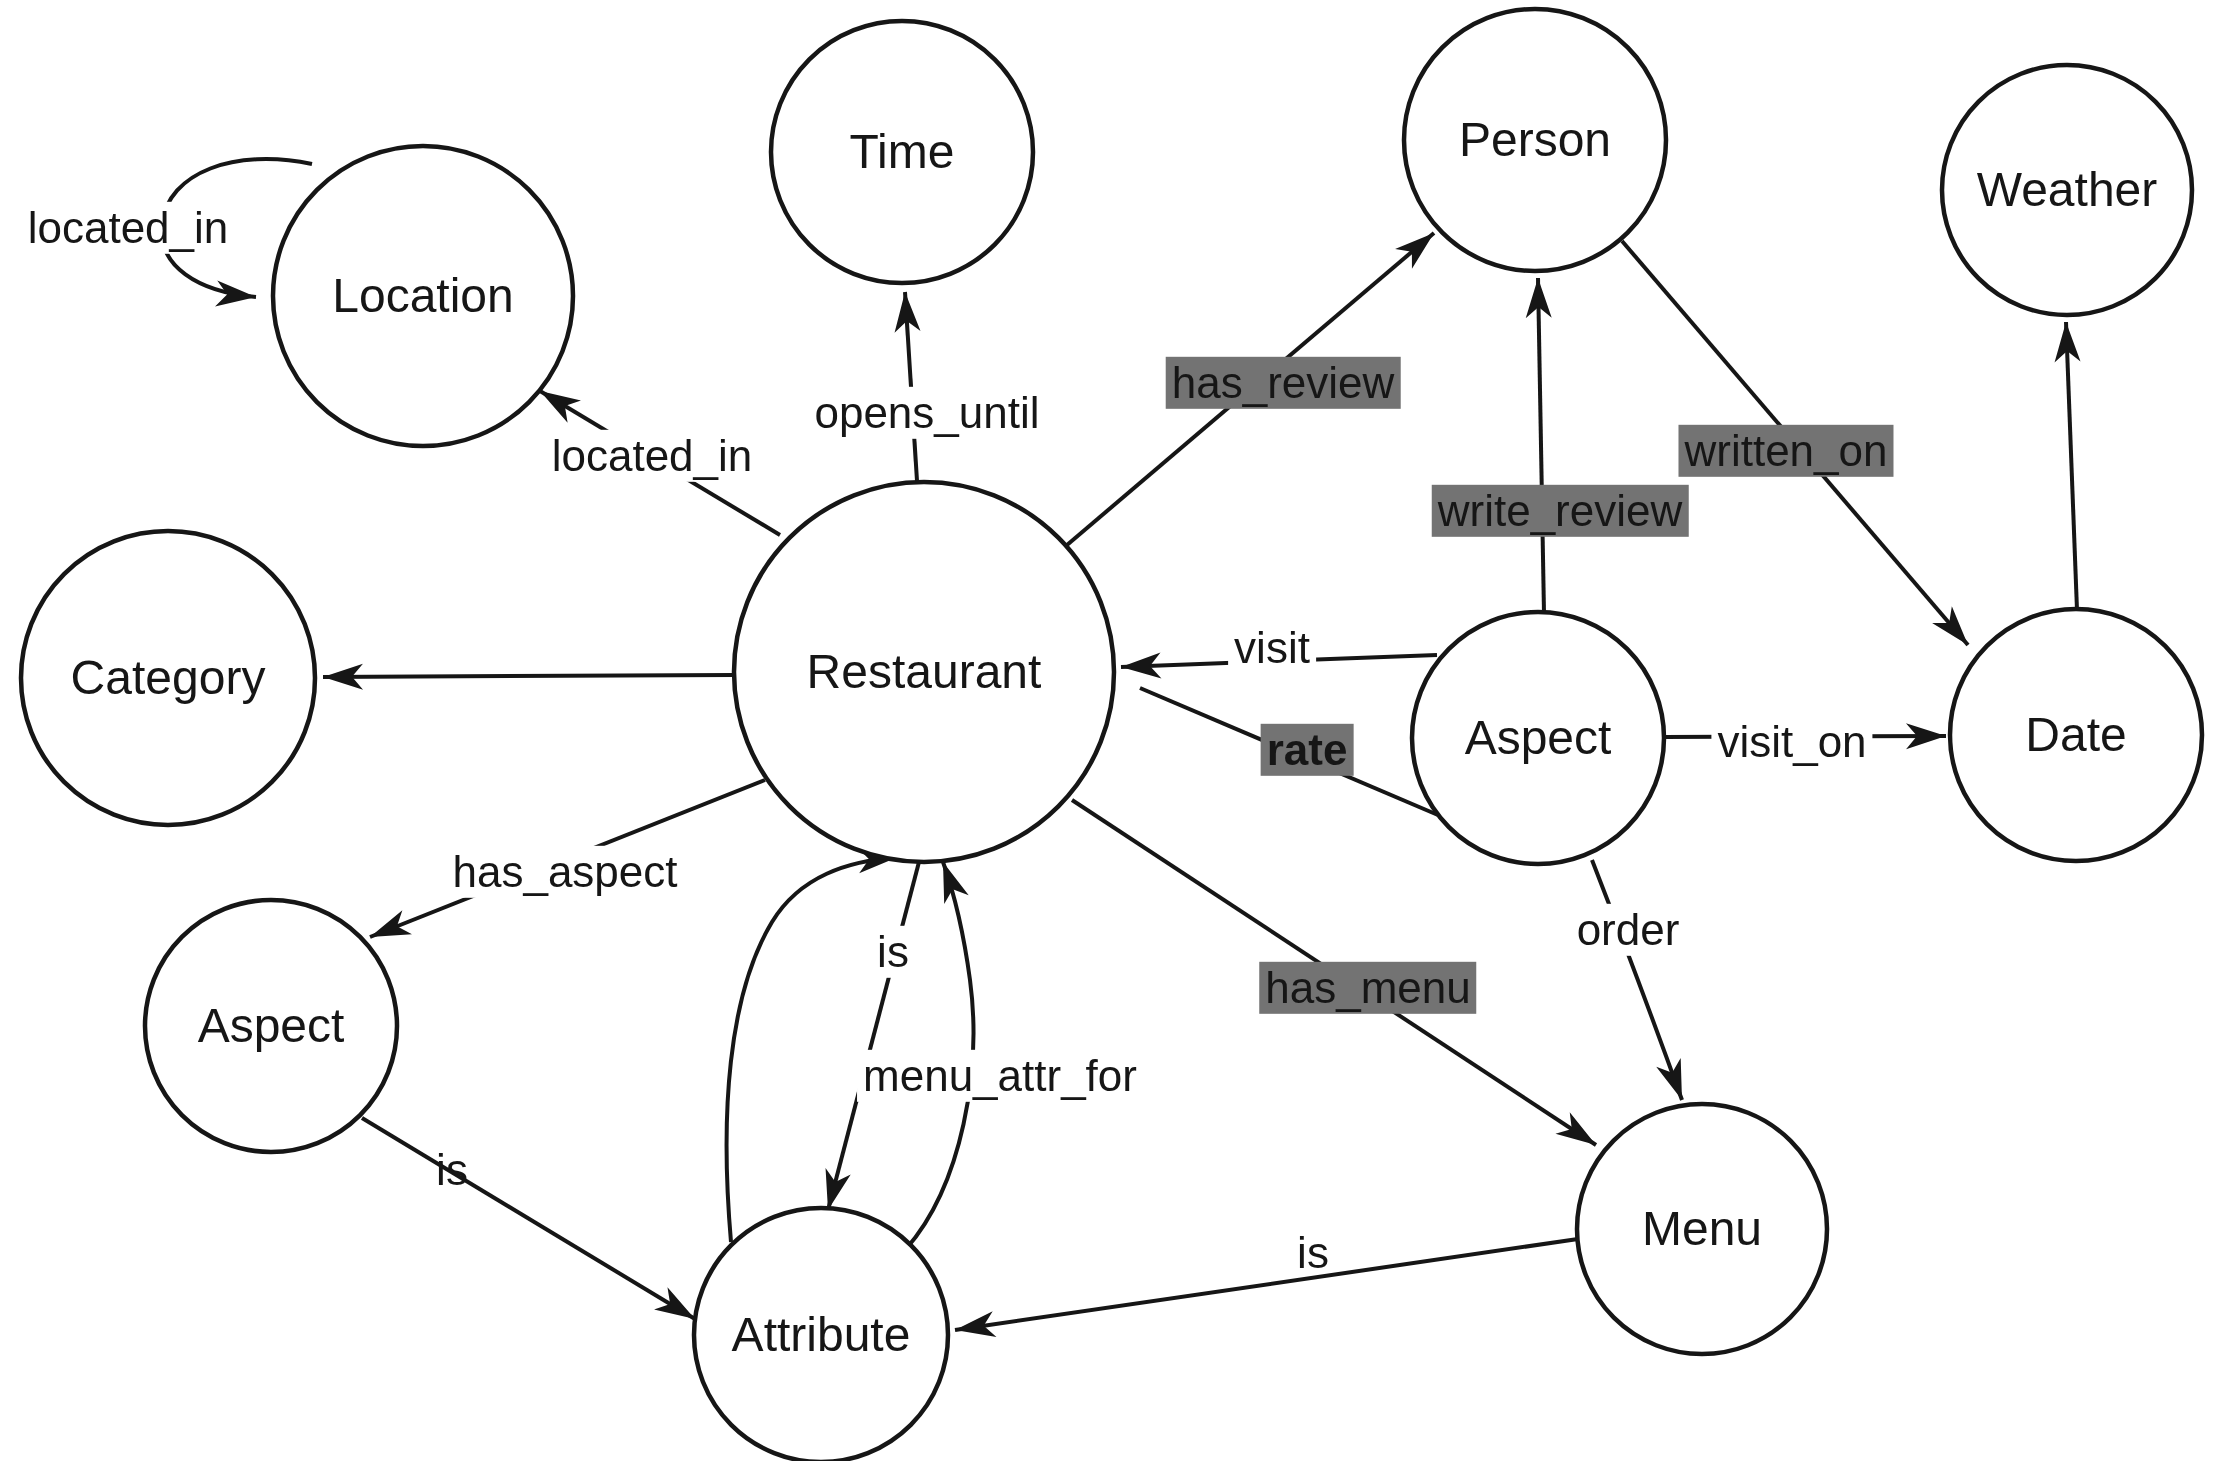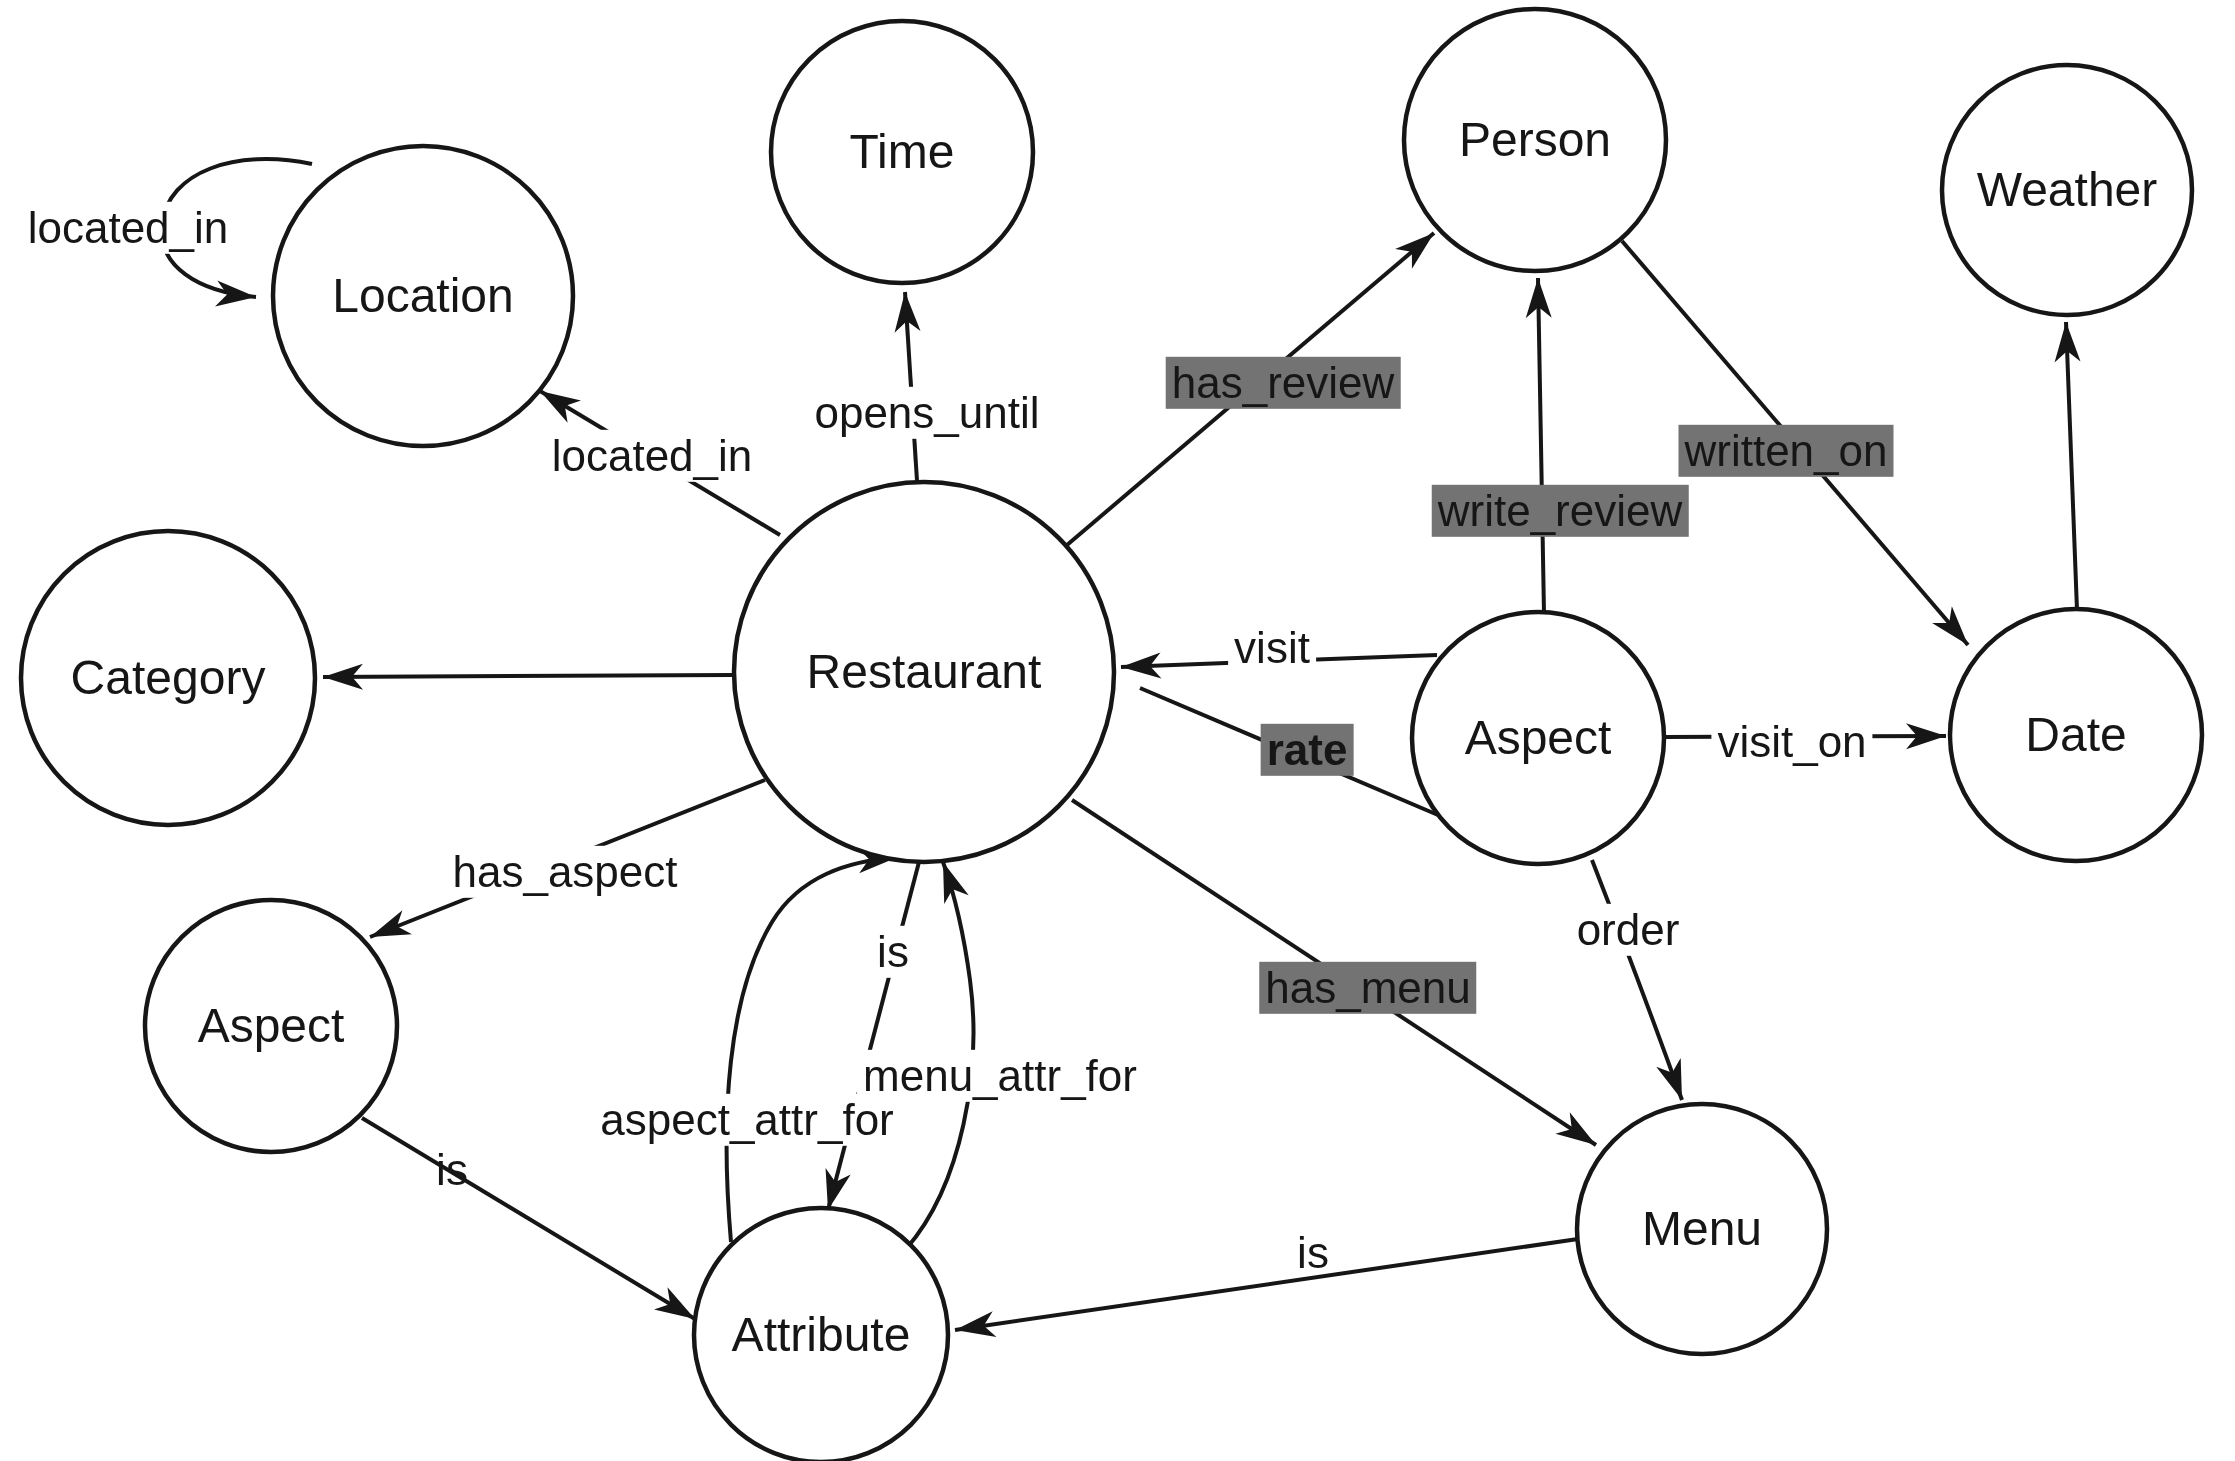--- a/index.html
+++ b/index.html
@@ -109,20 +109,19 @@
   <div class="lbl edge-lbl bg-white" style="left:652px;  top:456px;">located_in</div>
   <div class="lbl edge-lbl bg-white" style="left:927px;  top:413px;">opens_until</div>
   <div class="lbl edge-lbl bg-gray" style="left:1283px; top:383px;">has_review</div>
   <div class="lbl edge-lbl bg-gray" style="left:1560px; top:511px;">write_review</div>
   <div class="lbl edge-lbl bg-gray" style="left:1786px; top:451px;">written_on</div>
   <div class="lbl edge-lbl bg-white" style="left:1272px; top:648px;">visit</div>
   <div class="lbl edge-lbl bg-gray" style="left:1307px; top:750px;font-weight:bold;">rate</div>
   <div class="lbl edge-lbl bg-white" style="left:1792px; top:742px;">visit_on</div>
   <div class="lbl edge-lbl bg-white" style="left:565px;  top:872px;">has_aspect</div>
   <div class="lbl edge-lbl bg-none" style="left:452px;  top:1170px;">is</div>
-  <div class="lbl edge-lbl bg-white" style="left:747px;  top:1120px;">aspect_attr_for</div>
   <div class="lbl edge-lbl bg-white" style="left:893px;  top:952px;">is</div>
   <div class="lbl edge-lbl bg-white" style="left:1000px; top:1076px;">menu_attr_for</div>
   <div class="lbl edge-lbl bg-gray" style="left:1368px; top:988px;">has_menu</div>
   <div class="lbl edge-lbl bg-white" style="left:1628px; top:930px;">order</div>
   <div class="lbl edge-lbl bg-none" style="left:1313px; top:1253px;">is</div>
 
 </div>
 
 </body></html>

